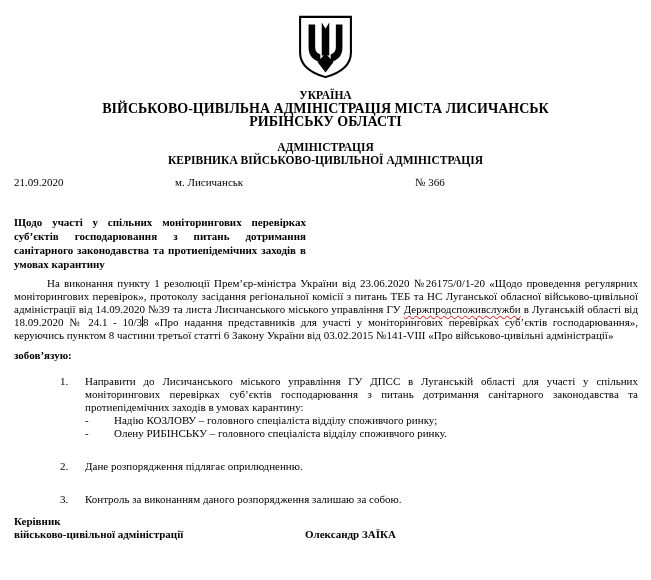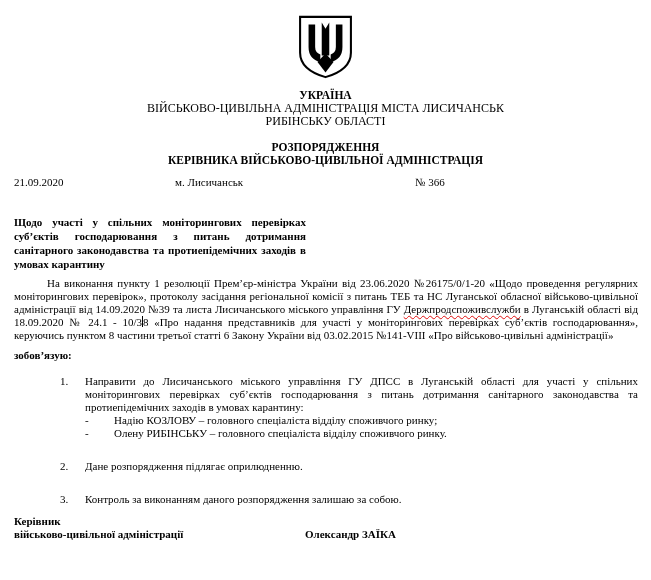--- a/index.html
+++ b/index.html
@@ -29,22 +29,22 @@
     width: 57px;
     height: 64px;
   }
   .country-name {
     margin-top: 10px;
     font-weight: bold;
     font-size: 11.5px;
     line-height: 13px;
   }
   .org-line {
-    font-weight: normal;
-    font-size: 12px;
+    font-weight: bold;
+    font-size: 14px;
     line-height: 13px;
   }
   .doc-type-block {
     margin-top: 13px;
     text-align: center;
     font-weight: bold;
     font-size: 11.5px;
     line-height: 13px;
   }
   
@@ -128,21 +128,21 @@
         <path d="M26 8 L30 14.5 L34 8 V43 H26 Z"></path>
         <path d="M12 10 H19 V34 Q19 40 24.5 42 V50 Q12 47 12 34 Z"></path>
         <path d="M48 10 H41 V34 Q41 40 35.5 42 V50 Q48 47 48 34 Z"></path>
         <path d="M30 41 L38.5 50 L30 61 L21.5 50 Z"></path>
       </g>
     </svg>
     <div class="country-name">УКРАЇНА</div>
     <div class="org-line">ВІЙСЬКОВО-ЦИВІЛЬНА АДМІНІСТРАЦІЯ МІСТА ЛИСИЧАНСЬК</div>
     <div class="org-line">РИБІНСЬКУ ОБЛАСТІ</div>
     <div class="doc-type-block">
-      <div>РОЗПОРЯДЖЕННЯ</div>
+      <div>АДМІНІСТРАЦІЯ</div>
       <div>КЕРІВНИКА ВІЙСЬКОВО-ЦИВІЛЬНОЇ АДМІНІСТРАЦІЯ</div>
     </div>
   </div>
 
   <div class="meta-row">
     <span class="meta-date">21.09.2020</span>
     <span class="meta-place">м. Лисичанськ</span>
     <span class="meta-number">№ 366</span>
   </div>
 

